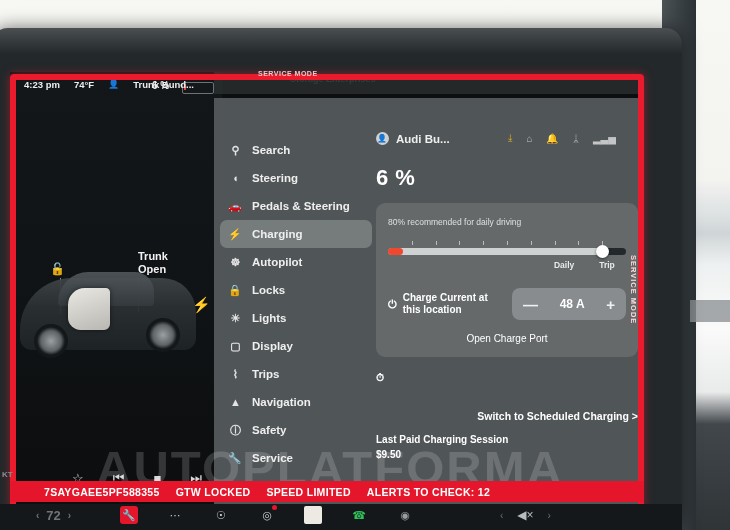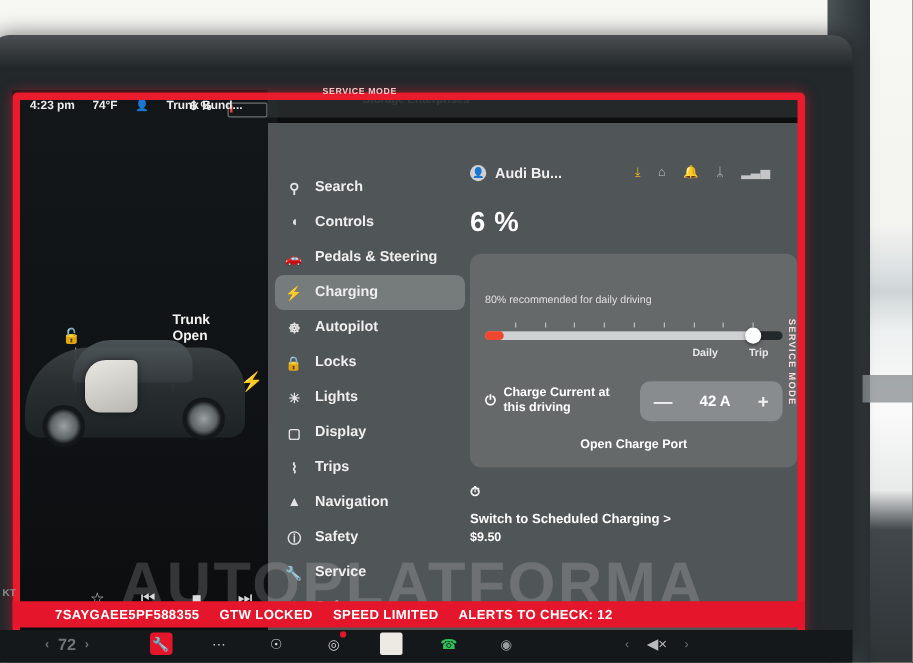--- a/index.html
+++ b/index.html
@@ -74,45 +74,45 @@
   .mi.active{background:rgba(150,154,156,.55);}
   .content{position:absolute;left:162px;top:34px;width:262px;}
   .acct{display:flex;align-items:center;gap:7px;color:#efefef;font-size:11.5px;font-weight:bold;}
   .acct .av{width:13px;height:13px;border-radius:50%;background:#cfd1d2;color:#555;
     font-size:8px;display:flex;align-items:center;justify-content:center;}
   .ticons{position:absolute;left:132px;top:0px;display:flex;gap:14px;align-items:center;font-size:10px;color:#c3c5c6;}
   .ticons .dl{color:#e8b719;}
   .pct{margin-top:17px;color:#ffffff;font-size:22px;font-weight:bold;letter-spacing:.5px;}
   .card{margin-top:12px;background:rgba(118,122,124,.55);border-radius:9px;padding:11px 12px 13px 12px;}
   .card h4{margin:0;color:#fff;font-size:11.5px;font-weight:bold;}
-  .card .sub{margin-top:20px;color:#dfe0e0;font-size:8.5px;}
+  .card .sub{margin-top:3px;color:#dfe0e0;font-size:8.5px;}
   .slider-wrap{position:relative;margin-top:14px;height:34px;}
   .ticklabels{position:relative;height:10px;color:#e7e8e8;font-size:8.5px;font-weight:bold;}
   .ticklabels span{position:absolute;transform:translateX(-50%);}
   .ticks{position:relative;height:5px;}
   .ticks i{position:absolute;top:0;width:1px;height:4px;background:#b9bcbd;}
   .track{position:relative;margin-top:2px;height:7px;border-radius:4px;background:#23282a;}
   .track .fill{position:absolute;left:0;top:0;height:7px;border-radius:4px;background:#cfd2d3;}
   .track .red{position:absolute;left:0;top:0;height:7px;width:6.5%;border-radius:4px;background:#f0472f;}
   .knob{position:absolute;top:-3px;width:13px;height:13px;border-radius:50%;
     background:#fff;box-shadow:0 1px 3px rgba(0,0,0,.5);}
   .dt{position:relative;height:12px;margin-top:5px;color:#e9eaea;font-size:8.5px;font-weight:bold;}
   .dt span{position:absolute;transform:translateX(-50%);text-align:right;}
   .currow{display:flex;align-items:center;margin-top:13px;gap:6px;}
   .curlbl{display:flex;align-items:center;gap:6px;color:#fff;font-size:10px;font-weight:bold;line-height:12px;width:118px;}
   .stepper{flex:1;height:32px;background:rgba(160,164,166,.6);border-radius:8px;
     display:flex;align-items:center;justify-content:space-between;padding:0 11px;
     color:#fff;font-size:12px;font-weight:bold;}
   .stepper .sgn{font-size:15px;color:#f1f1f1;}
-  .ocp{margin-top:13px;text-align:center;color:#fff;font-size:10px;font-weight:bold;}
+  .ocp{margin-top:13px;text-align:center;color:#fff;font-size:10px;font-weight:normal;}
   .sched-hdr{margin-top:14px;display:flex;align-items:center;gap:6px;color:#fff;font-size:10.5px;font-weight:bold;}
   .sched-btn{margin-top:9px;width:130px;height:27px;border:1px solid rgba(190,193,194,.6);
     border-radius:7px;display:flex;align-items:center;justify-content:center;
     color:#fff;font-size:10.5px;font-weight:bold;}
-  .switch-link{margin-top:9px;color:#fff;font-size:10.5px;font-weight:bold;}
+  .switch-link{margin-top:26px;color:#fff;font-size:10.5px;font-weight:bold;text-align:right;}
   .lastpaid{margin-top:12px;color:#fff;font-size:10px;font-weight:bold;}
   .lastamt{margin-top:4px;color:#fff;font-size:10px;font-weight:bold;}
   
   .bg-app{position:absolute;left:280px;top:2px;color:#8d9295;font-size:9px;font-weight:bold;opacity:.75;}
   
   .alertbar{position:absolute;left:10px;top:481px;width:634px;height:21px;
     background:#e5162b;display:flex;align-items:center;gap:16px;padding-left:34px;
     color:#fff;font-size:10.5px;font-weight:bold;letter-spacing:.3px;z-index:45;box-sizing:border-box;}
   
   .dock{position:absolute;left:-8px;top:504px;width:690px;height:26px;
@@ -191,21 +191,21 @@
 
   <div class="panel">
 
     <div class="menu">
       <div class="mi">
         <span class="ico">⚲</span>
         <span>Search</span>
       </div>
       <div class="mi">
         <span class="ico">◖</span>
-        <span>Controls</span>
+        <span>Steering</span>
       </div>
       <div class="mi">
         <span class="ico">🚗</span>
         <span>Pedals &amp; Steering</span>
       </div>
       <div class="mi active">
         <span class="ico">⚡</span>
         <span>Charging</span>
       </div>
       <div class="mi">
@@ -288,40 +288,41 @@
             <span style="left:74%">Daily</span>
             <span style="left:92%">Trip</span>
           </div>
         </div>
 
         <div class="currow">
           <div class="curlbl">
             <span style="font-size:11px;">⏻</span>
             <span>
               <span>Charge Current at</span><br>
-              <span>this driving</span>
+              <span>this location</span>
             </span>
           </div>
           <div class="stepper">
             <span class="sgn">—</span>
-            <span>42 A</span>
+            <span>48 A</span>
             <span class="sgn">+</span>
           </div>
         </div>
 
         <div class="ocp">Open Charge Port</div>
       </div>
 
       <div class="sched-hdr">
         <span>⏱</span>
       </div>
 
 
       <div class="switch-link">Switch to Scheduled Charging &gt;</div>
 
+      <div class="lastpaid">Last Paid Charging Session</div>
       <div class="lastamt">$9.50</div>
     </div>
   </div>
 </div>
 
 <div class="wm">AUTOPLATFORMA</div>
 <div class="kt">KT</div>
 
 <div class="redframe"></div>
 <div class="svc-top">SERVICE MODE</div>

